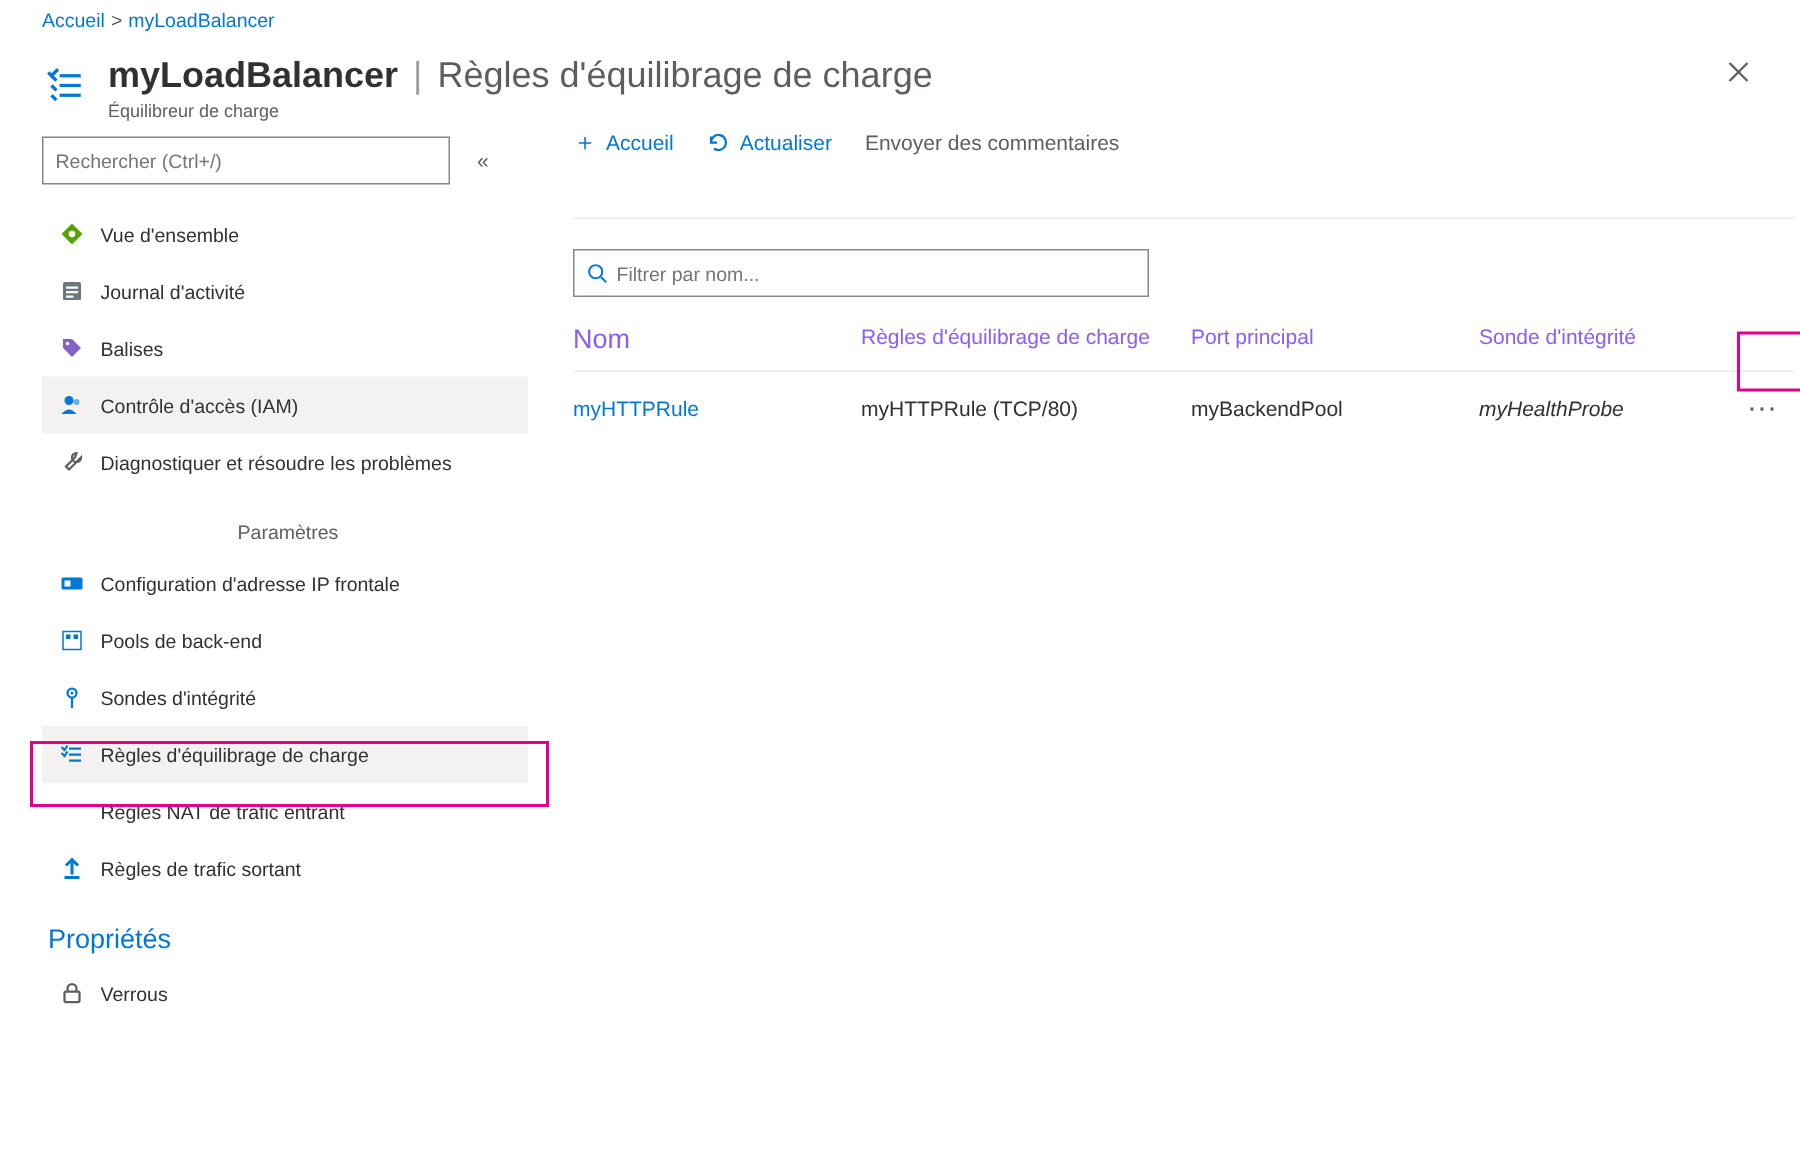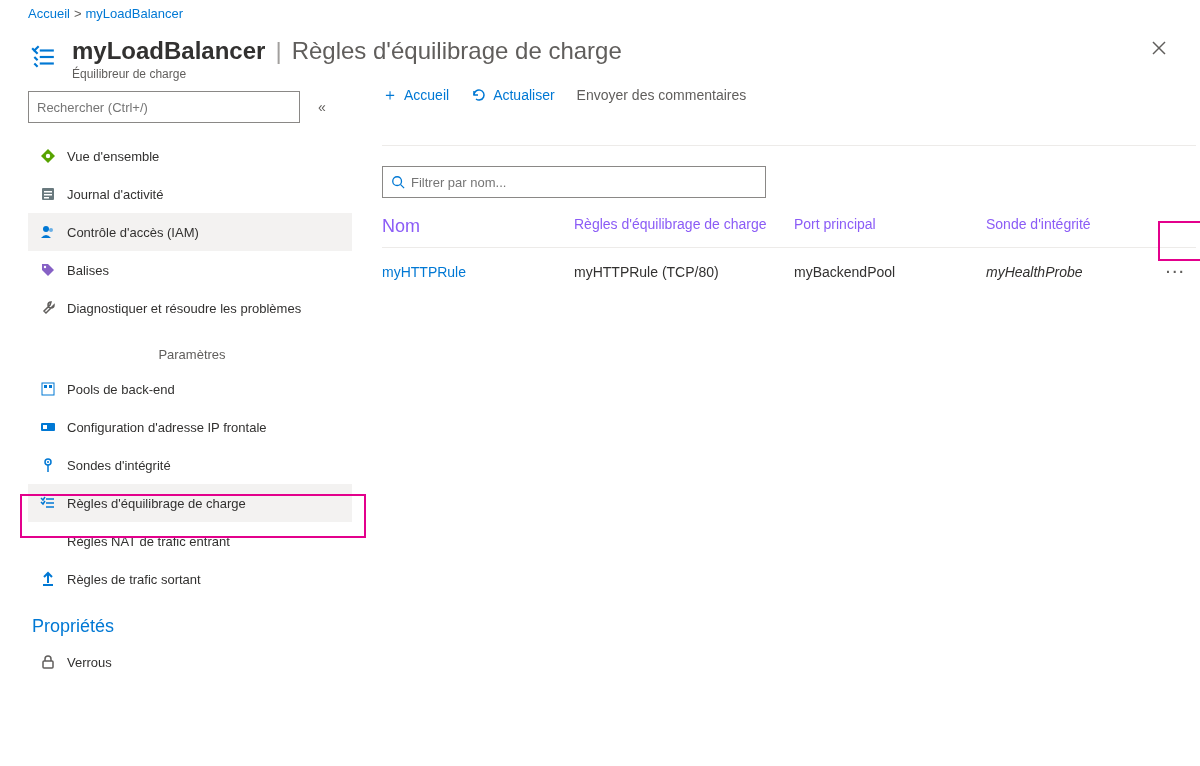--- a/index.html
+++ b/index.html
@@ -122,71 +122,71 @@
         <svg width="16" height="16" viewBox="0 0 16 16">
             <rect x="2" y="2" width="12" height="12" rx="1" fill="#69797e"></rect>
             <rect x="4" y="5" width="8" height="1.5" fill="#fff"></rect>
             <rect x="4" y="8" width="8" height="1.5" fill="#fff"></rect>
             <rect x="4" y="11" width="5" height="1.5" fill="#fff"></rect>
           </svg>
       </span>
       <span>Journal d'activité</span>
     </div>
 
+    <div class="nav-item">
+      <span class="nicon">
+        <svg width="16" height="16" viewBox="0 0 16 16">
+            <path d="M2 2 h6 l6 6 -6 6 -6 -6 z" fill="#8661c5"></path>
+            <circle cx="5" cy="5" r="1.2" fill="#fff"></circle>
+          </svg>
+      </span>
+      <span>Balises</span>
+    </div>
+
     <div class="nav-item selected">
       <span class="nicon">
         <svg width="16" height="16" viewBox="0 0 16 16">
             <circle cx="6" cy="5" r="3" fill="#0078d4"></circle>
             <path d="M1 14 q5 -6 10 0" fill="#0078d4"></path>
             <circle cx="11" cy="6" r="2" fill="#69afe5"></circle>
           </svg>
       </span>
       <span>Contrôle d'accès (IAM)</span>
     </div>
 
     <div class="nav-item">
       <span class="nicon">
         <svg width="16" height="16" viewBox="0 0 16 16">
-            <path d="M2 2 h6 l6 6 -6 6 -6 -6 z" fill="#8661c5"></path>
-            <circle cx="5" cy="5" r="1.2" fill="#fff"></circle>
-          </svg>
-      </span>
-      <span>Balises</span>
-    </div>
-
-    <div class="nav-item">
-      <span class="nicon">
-        <svg width="16" height="16" viewBox="0 0 16 16">
             <path d="M11 2 a3 3 0 1 0 3 3 l-2 2 -6 6 -2 -2 6 -6 z" fill="none" stroke="#605e5c" stroke-width="1.5"></path>
           </svg>
       </span>
       <span>Diagnostiquer et résoudre les problèmes</span>
     </div>
 
     <div class="nav-group-label">Paramètres</div>
+
+    <div class="nav-item">
+      <span class="nicon">
+        <svg width="16" height="16" viewBox="0 0 16 16">
+            <rect x="1" y="4" width="14" height="8" rx="1" fill="#0078d4"></rect>
+            <rect x="3" y="6" width="4" height="4" fill="#fff"></rect>
+          </svg>
+      </span>
+      <span>Configuration d'adresse IP frontale</span>
+    </div>
 
     <div class="nav-item">
       <span class="nicon">
         <svg width="16" height="16" viewBox="0 0 16 16">
             <rect x="2" y="2" width="12" height="12" fill="#fff" stroke="#0078d4"></rect>
             <rect x="4" y="4" width="3" height="3" fill="#0078d4"></rect>
             <rect x="9" y="4" width="3" height="3" fill="#0078d4"></rect>
           </svg>
       </span>
       <span>Pools de back-end</span>
-    </div>
-
-    <div class="nav-item">
-      <span class="nicon">
-        <svg width="16" height="16" viewBox="0 0 16 16">
-            <rect x="1" y="4" width="14" height="8" rx="1" fill="#0078d4"></rect>
-            <rect x="3" y="6" width="4" height="4" fill="#fff"></rect>
-          </svg>
-      </span>
-      <span>Configuration d'adresse IP frontale</span>
     </div>
 
     <div class="nav-item">
       <span class="nicon">
         <svg width="16" height="16" viewBox="0 0 16 16">
             <circle cx="8" cy="5" r="3" fill="none" stroke="#0078d4" stroke-width="1.5"></circle>
             <line x1="8" y1="8" x2="8" y2="15" stroke="#0078d4" stroke-width="1.5"></line>
             <circle cx="8" cy="5" r="1" fill="#0078d4"></circle>
           </svg>
       </span>

